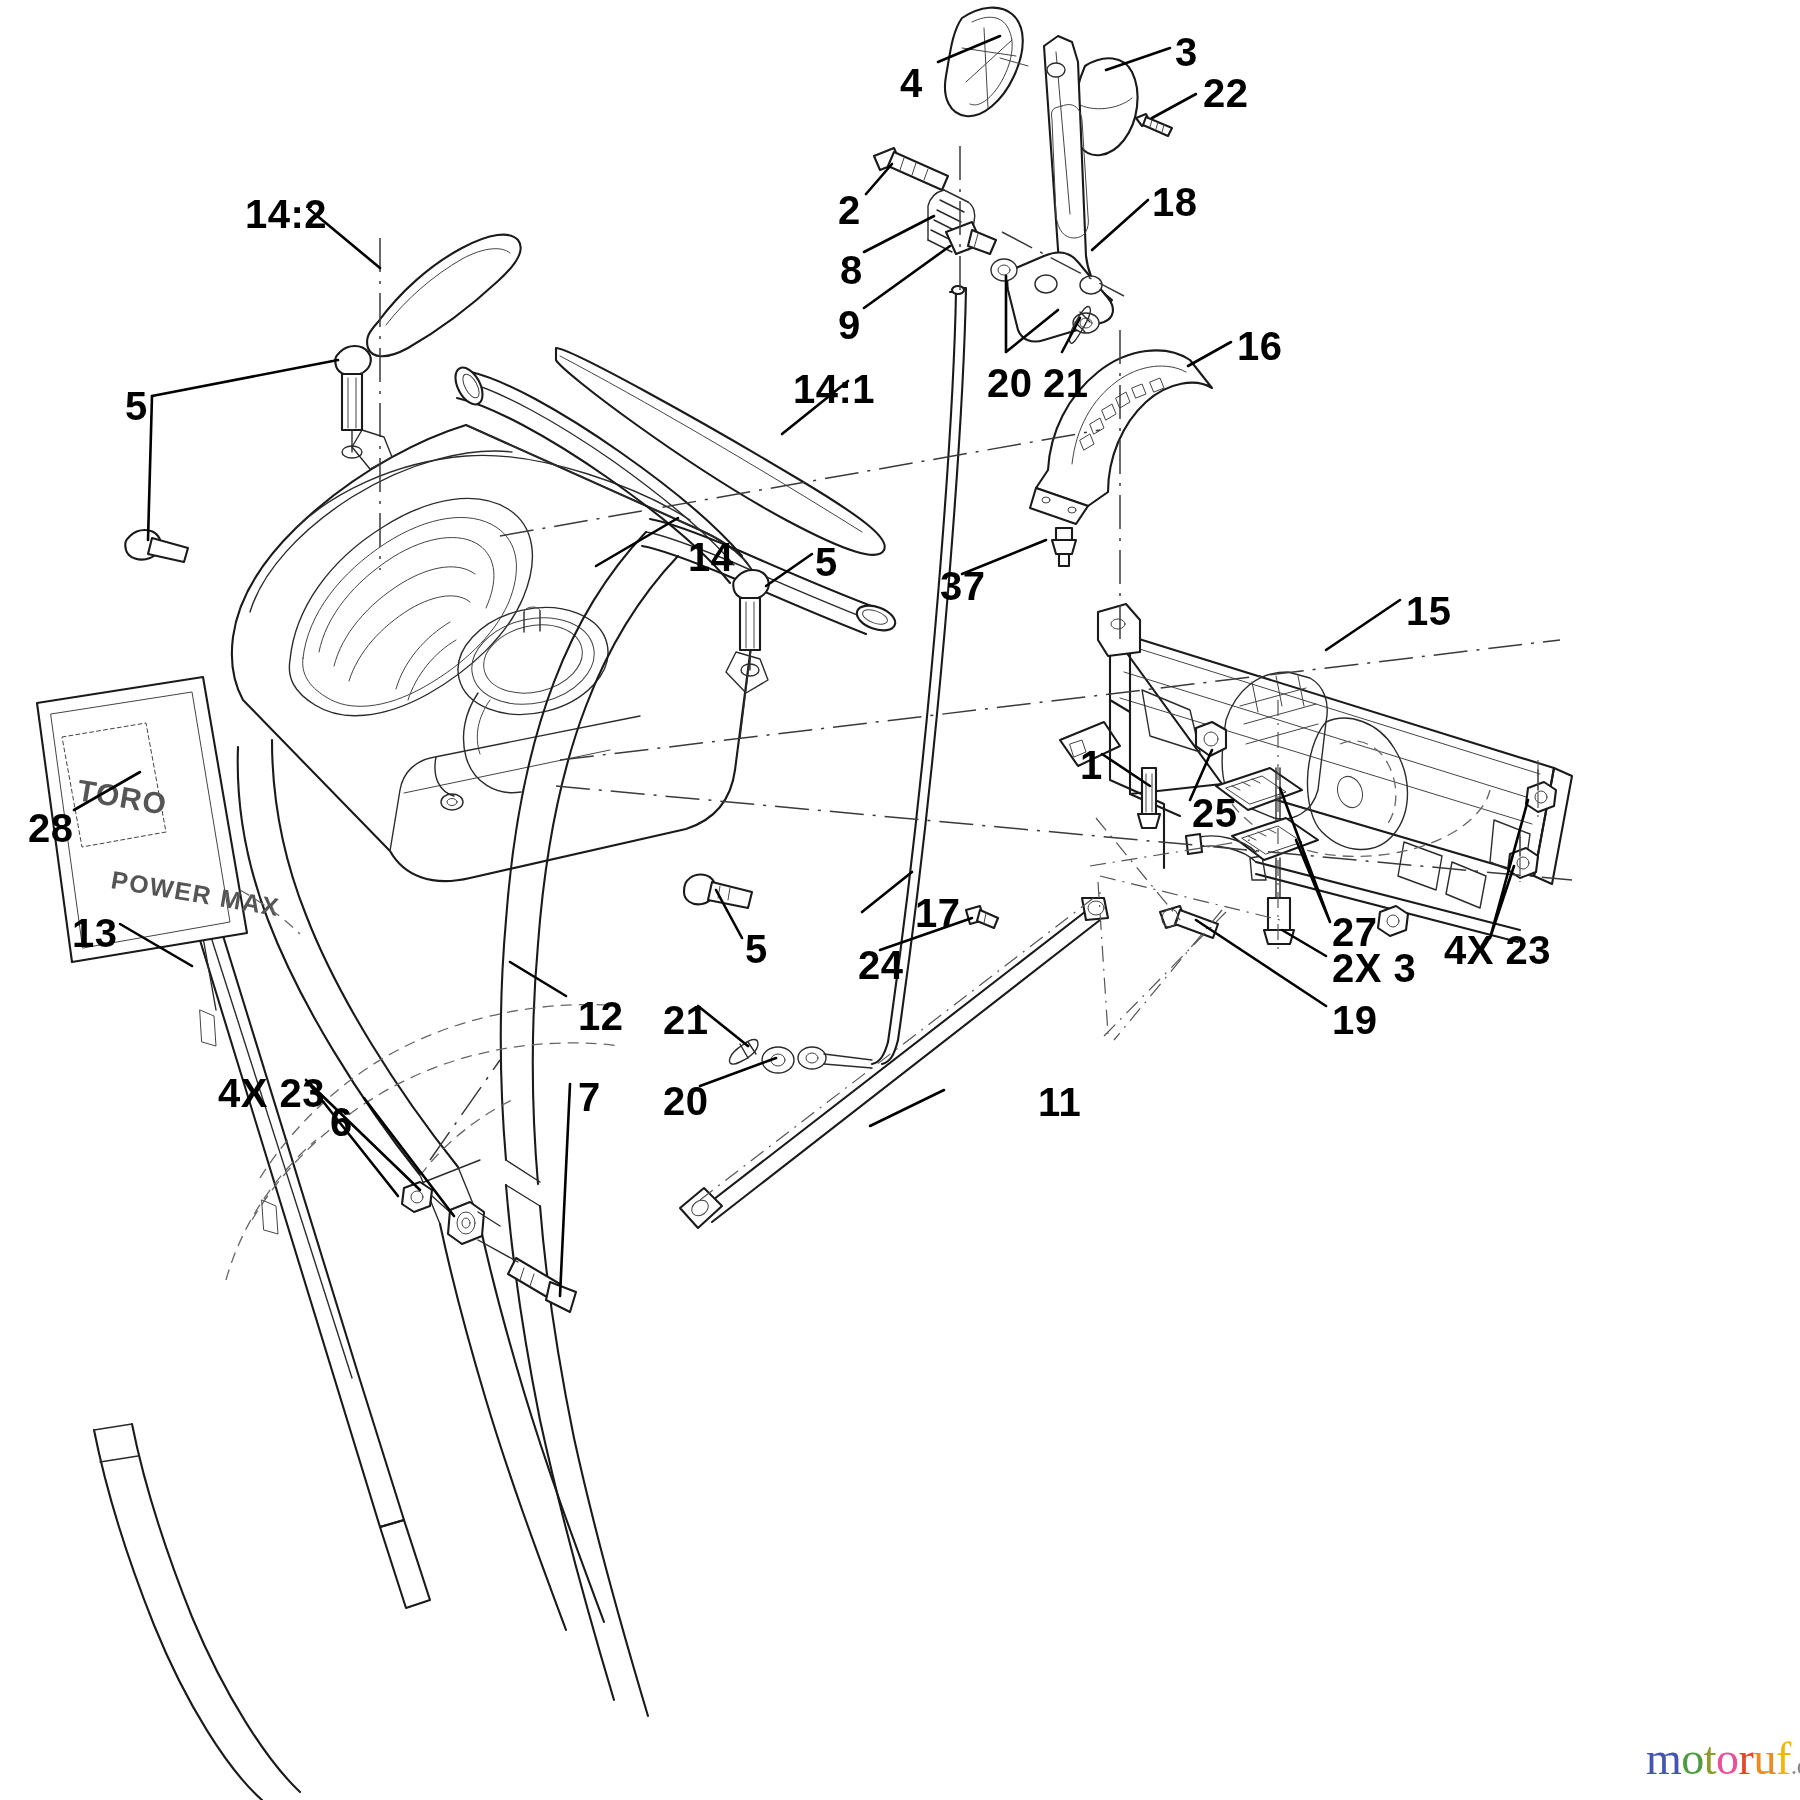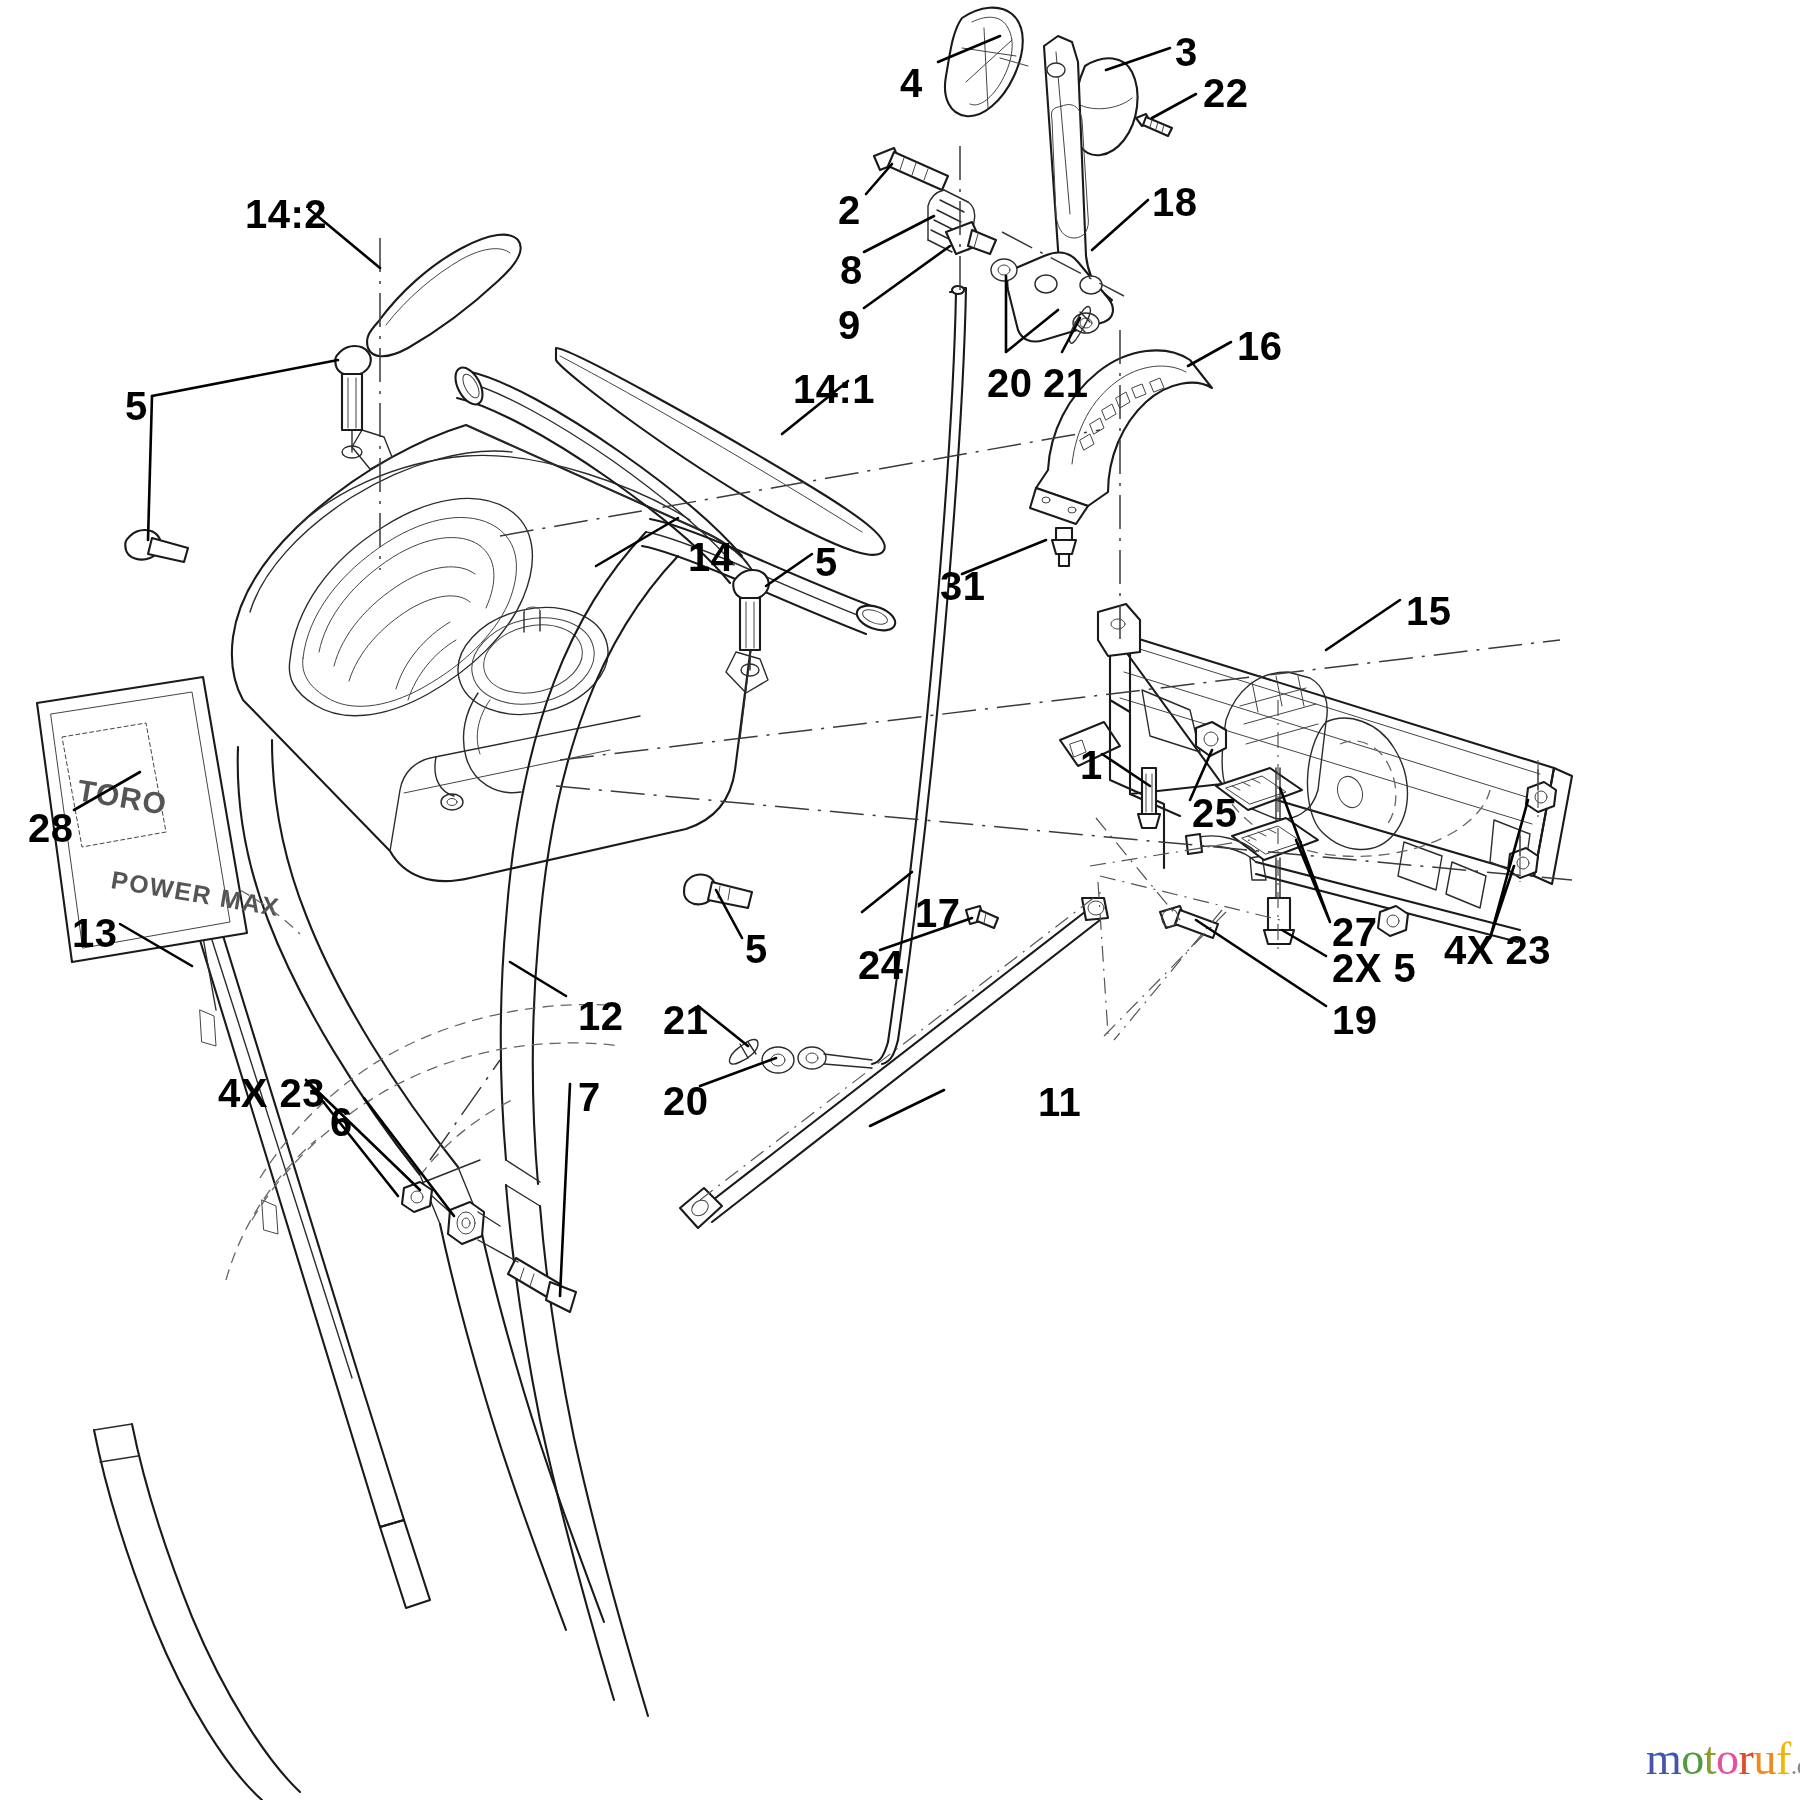--- a/index.html
+++ b/index.html
@@ -520,32 +520,32 @@
       <div class="callout sz-lg" style="left: 840px; top: 250px;">8</div>
       <div class="callout sz-lg" style="left: 245px; top: 194px;">14:2</div>
       <div class="callout sz-lg" style="left: 838px; top: 305px;">9</div>
       <div class="callout sz-lg" style="left: 1237px; top: 326px;">16</div>
       <div class="callout sz-lg" style="left: 987px; top: 363px;">20</div>
       <div class="callout sz-lg" style="left: 1043px; top: 363px;">21</div>
       <div class="callout sz-lg" style="left: 793px; top: 369px;">14:1</div>
       <div class="callout sz-lg" style="left: 125px; top: 386px;">5</div>
       <div class="callout sz-lg" style="left: 688px; top: 505px; margin-top: 32px;">14</div>
       <div class="callout sz-lg" style="left: 815px; top: 542px;">5</div>
-      <div class="callout sz-lg" style="left: 940px; top: 566px;">31</div>
+      <div class="callout sz-lg" style="left: 940px; top: 566px;">37</div>
       <div class="callout sz-lg" style="left: 1406px; top: 591px;">15</div>
       <div class="callout sz-lg" style="left: 1080px; top: 745px;">1</div>
       <div class="callout sz-lg" style="left: 1172px; top: 793px; margin-left: 20px;">25</div>
       <div class="callout sz-lg" style="left: 28px; top: 808px;">28</div>
       <div class="callout sz-lg" style="left: 915px; top: 861px; margin-top: 32px;">17</div>
       <div class="callout sz-lg" style="left: 1332px; top: 912px;">27</div>
       <div class="callout sz-lg" style="left: 745px; top: 929px;">5</div>
       <div class="callout sz-lg" style="left: 72px; top: 913px;">13</div>
       <div class="callout sz-lg" style="left: 858px; top: 945px;">24</div>
       <div class="callout sz-lg" style="left: 1444px; top: 930px;">4X  23</div>
-      <div class="callout sz-lg" style="left: 1332px; top: 948px;">2X  5</div>
+      <div class="callout sz-lg" style="left: 1332px; top: 948px;">2X  3</div>
       <div class="callout sz-lg" style="left: 1332px; top: 1000px;">19</div>
       <div class="callout sz-lg" style="left: 663px; top: 1000px;">21</div>
       <div class="callout sz-lg" style="left: 578px; top: 996px;">12</div>
       <div class="callout sz-lg" style="left: 218px; top: 1073px;">4X  23</div>
       <div class="callout sz-lg" style="left: 663px; top: 1081px;">20</div>
       <div class="callout sz-lg" style="left: 1000px; top: 1082px; margin-left: 38px;">11</div>
       <div class="callout sz-lg" style="left: 330px; top: 1102px;">6</div>
       <div class="callout sz-lg" style="left: 578px; top: 1077px;">7</div>
     </div>
 

